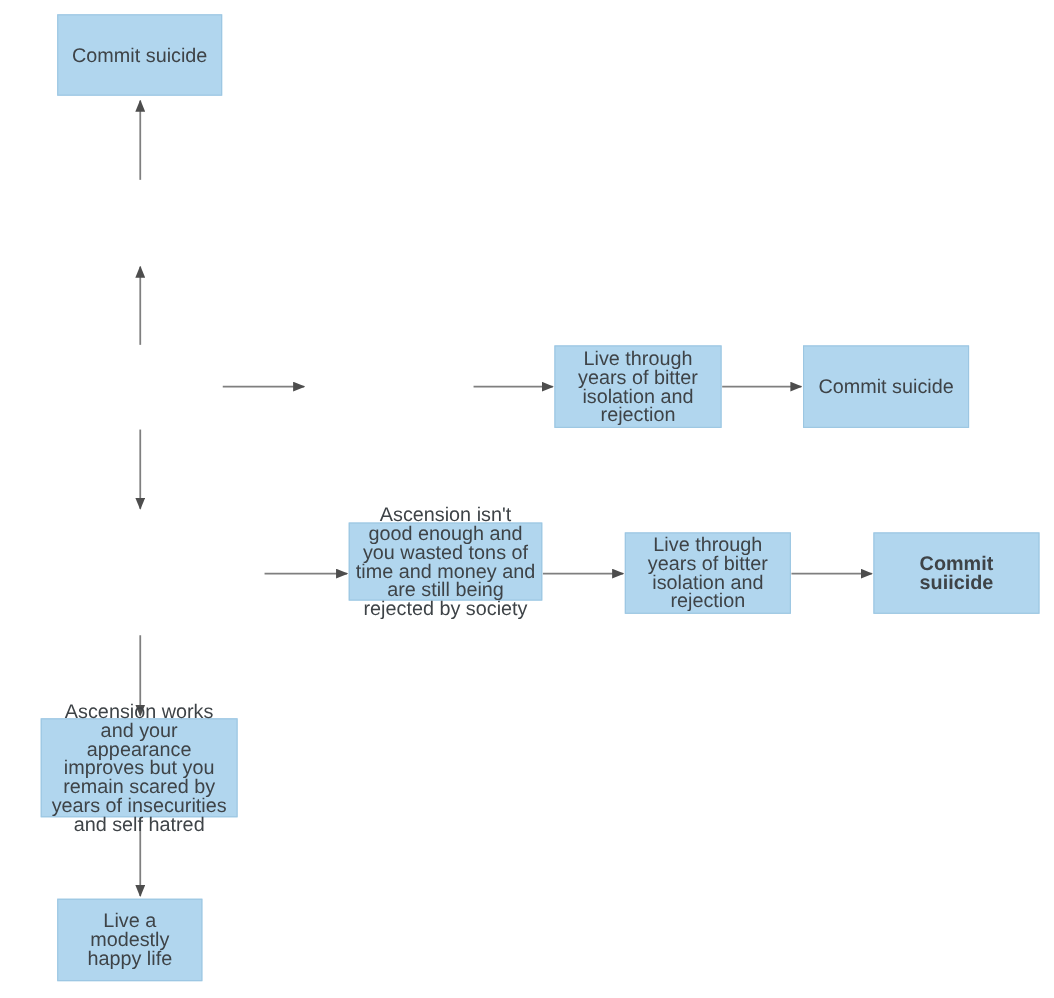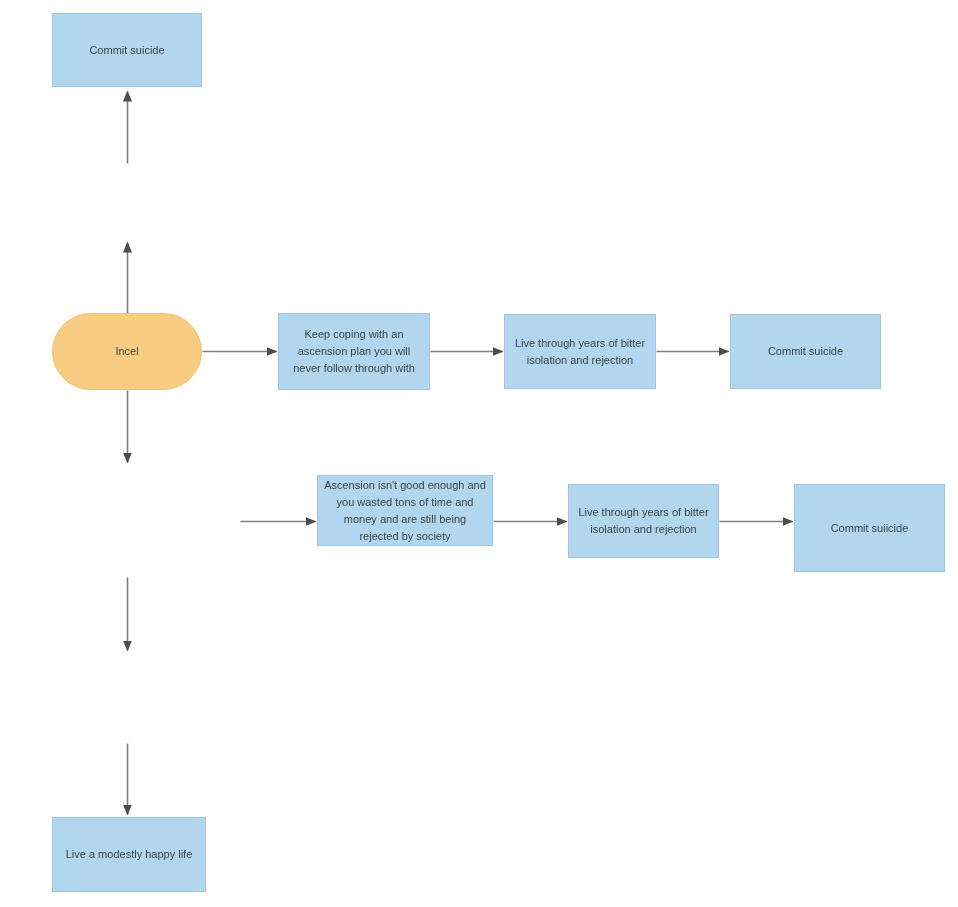--- a/index.html
+++ b/index.html
@@ -21,21 +21,21 @@
     top: 0;
     width: 958px;
     height: 907px;
   }
   .node {
     position: absolute;
     display: flex;
     align-items: center;
     justify-content: center;
     text-align: center;
-    font-size: 11px;
+    font-size: 18px;
     line-height: 17px;
     color: var(--text-color, #3e4347);
     box-sizing: border-box;
   }
   .node .node-label {
     position: relative;
     padding: 0 5px;
     z-index: 2;
   }
   .node.rectangle {
@@ -79,37 +79,34 @@
         <line x1="240.5" y1="521.5" x2="315.5" y2="521.5" stroke="#7f7f7f" stroke-width="1.6" marker-end="url(#arrowhead)"></line>
         <line x1="493.5" y1="521.5" x2="566.5" y2="521.5" stroke="#7f7f7f" stroke-width="1.6" marker-end="url(#arrowhead)"></line>
         <line x1="719.5" y1="521.5" x2="792.5" y2="521.5" stroke="#7f7f7f" stroke-width="1.6" marker-end="url(#arrowhead)"></line>
         <line x1="127.5" y1="577.5" x2="127.5" y2="650.5" stroke="#7f7f7f" stroke-width="1.6" marker-end="url(#arrowhead)"></line>
         <line x1="127.5" y1="743.5" x2="127.5" y2="814.5" stroke="#7f7f7f" stroke-width="1.6" marker-end="url(#arrowhead)"></line>
       </g>
   </svg>
 <div class="node rectangle" style="left: 52px; top: 13px; width: 150px; height: 74px;">
       <span class="node-label">Commit suicide</span>
     </div>
-    <div class="node terminator" style="left: 52px; top: 313px; width: 150px; height: 77px;">
-      <span class="node-label">Incel</span>
-    </div>
-    <div class="node rectangle" style="left: 278px; top: 313px; width: 152px; height: 77px;">
-      <span class="node-label">Keep coping with an ascension plan you will never follow through with</span>
-    </div>
     <div class="node rectangle" style="left: 504px; top: 314px; width: 152px; height: 75px;">
       <span class="node-label">Live through years of bitter isolation and rejection</span>
     </div>
     <div class="node rectangle" style="left: 730px; top: 314px; width: 151px; height: 75px;">
       <span class="node-label">Commit suicide</span>
     </div>
     <div class="node rectangle" style="left: 317px; top: 475px; width: 176px; height: 71px;">
       <span class="node-label">Ascension isn't good enough and you wasted tons of time and money and are still being rejected by society</span>
     </div>
     <div class="node rectangle" style="left: 568px; top: 484px; width: 151px; height: 74px;">
       <span class="node-label">Live through years of bitter isolation and rejection</span>
     </div>
-    <div class="node rectangle" style="left: 794px; top: 484px; width: 151px; height: 88px;">
+    <div class="node rectangle" style="left: 794px; top: 484px; width: 151px; height: 74px; font-weight: bold;">
       <span class="node-label">Commit suiicide</span>
     </div>
-    <div class="node rectangle" style="left: 52px; top: 817px; width: 154px; height: 75px;">
+    <div class="node rectangle" style="left: 37px; top: 653px; width: 179px; height: 90px;">
+      <span class="node-label">Ascension works and your appearance improves but you remain scared by years of insecurities and self hatred</span>
+    </div>
+    <div class="node rectangle" style="left: 52px; top: 817px; width: 132px; height: 75px;">
       <span class="node-label">Live a modestly happy life</span>
     </div>
   </div>
 
 </body></html>

